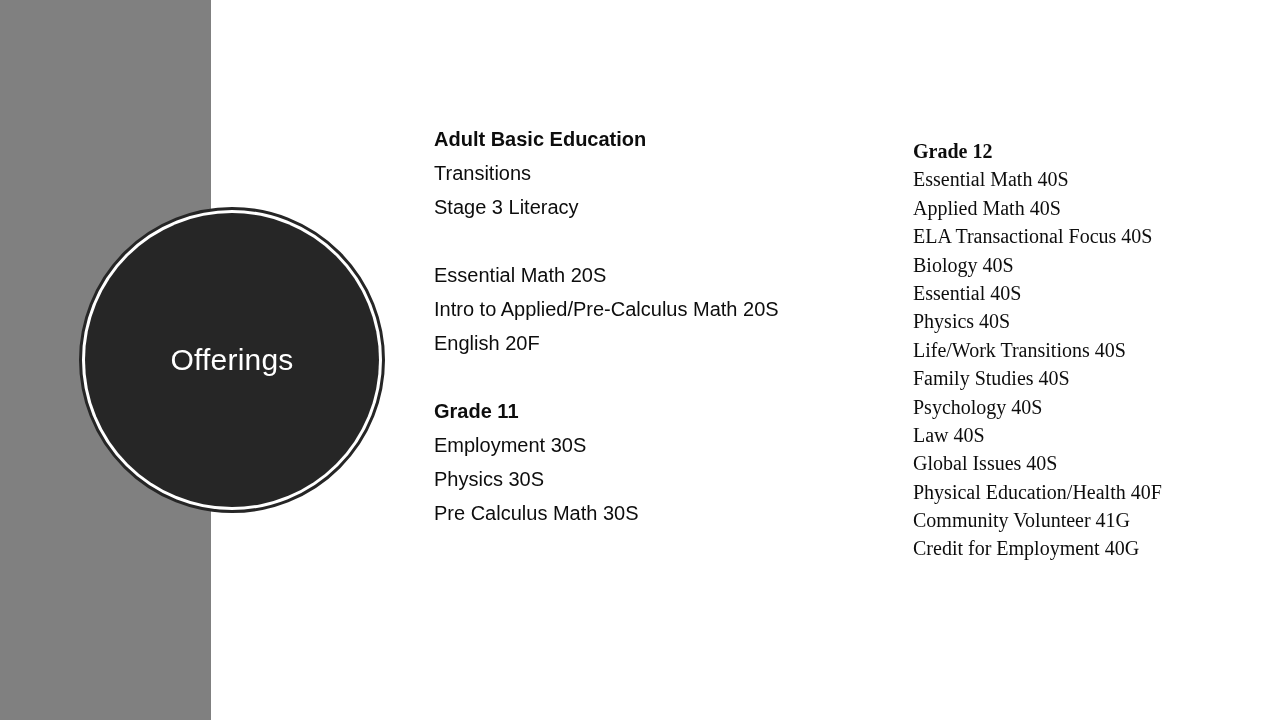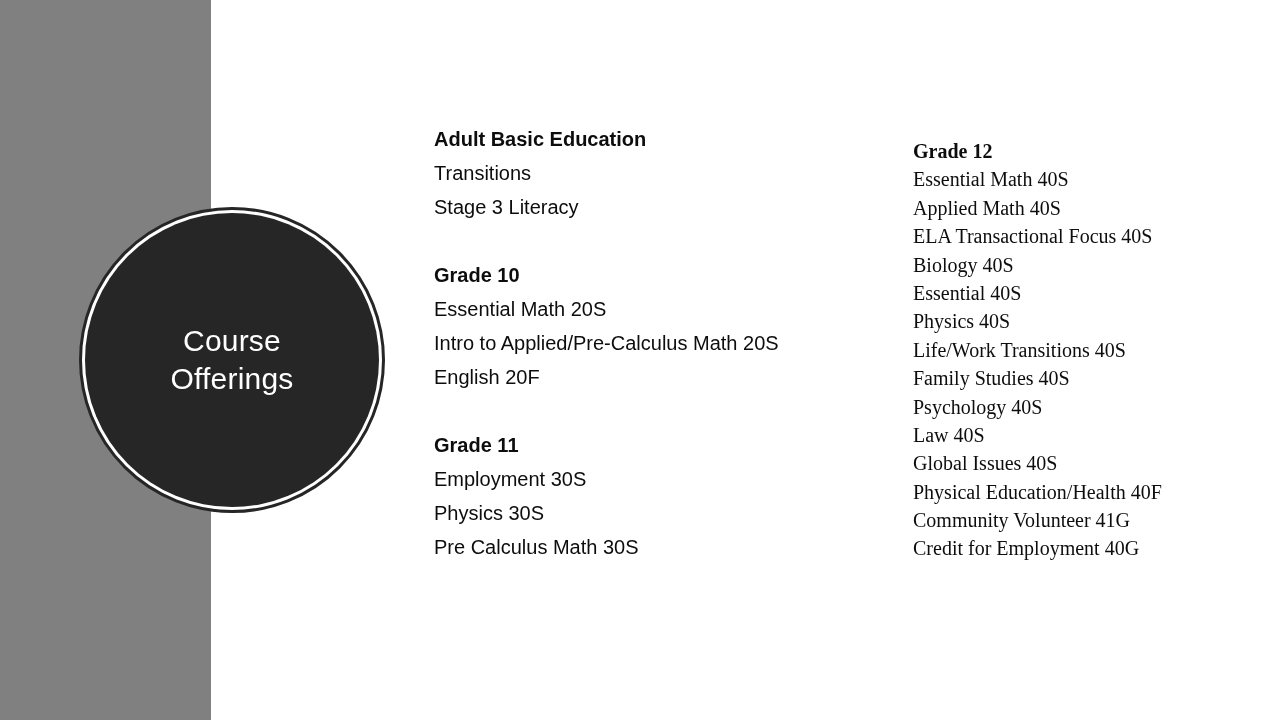--- a/index.html
+++ b/index.html
@@ -35,30 +35,28 @@
     .col-right { left: 913px; top: 136px; font-family: Liberation Serif, serif; }
     .col-right .line { height: 28.4px; line-height: 30px; white-space: nowrap; }
     .heading { font-weight: bold; }
   </style>
 </head>
 <body>
 
 <div class="side-band"></div>
 <div class="circle-outer"></div>
 <div class="circle-inner">
-  <div class="title">Course</div>
   <div class="title">Offerings</div>
 </div>
 
 <div class="col col-left">
   <div class="line heading">Adult Basic Education</div>
   <div class="line">Transitions</div>
   <div class="line">Stage 3 Literacy</div>
   <div class="gap"></div>
-  <div class="line heading">Grade 10</div>
   <div class="line">Essential Math 20S</div>
   <div class="line">Intro to Applied/Pre-Calculus Math 20S</div>
   <div class="line">English 20F</div>
   <div class="gap"></div>
   <div class="line heading">Grade 11</div>
   <div class="line">Employment 30S</div>
   <div class="line">Physics 30S</div>
   <div class="line">Pre Calculus Math 30S</div>
 </div>
 

